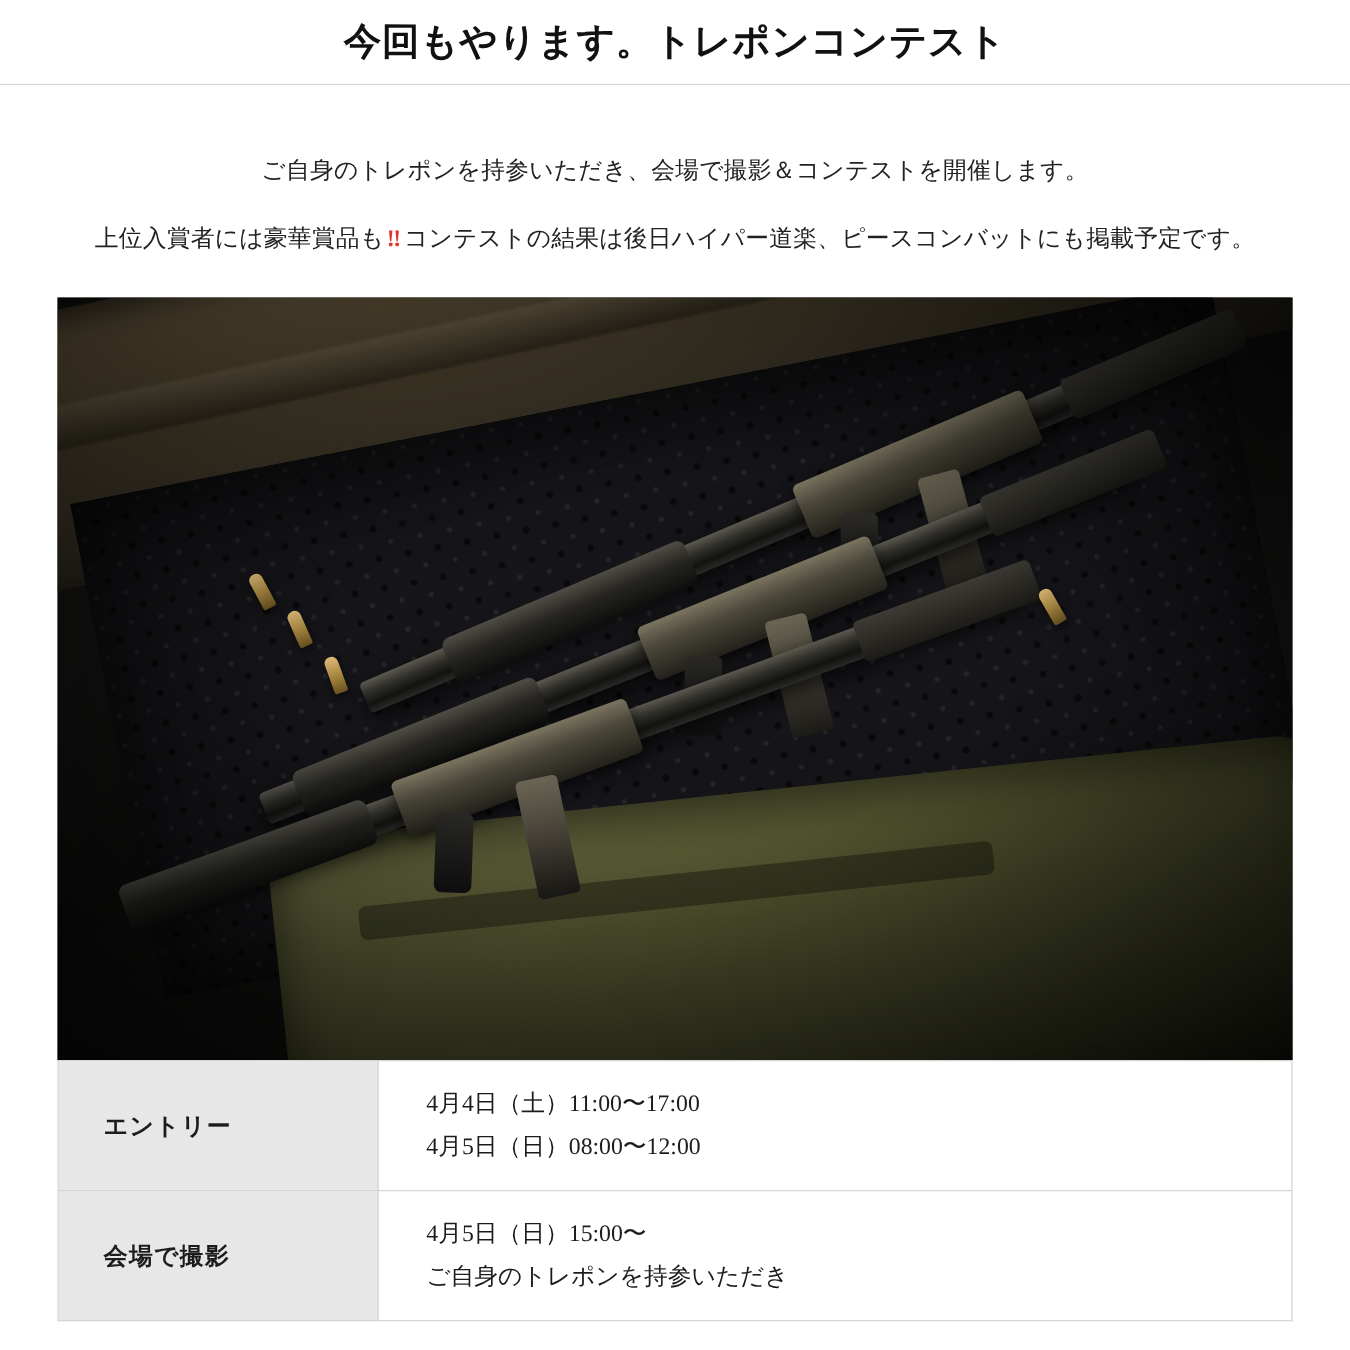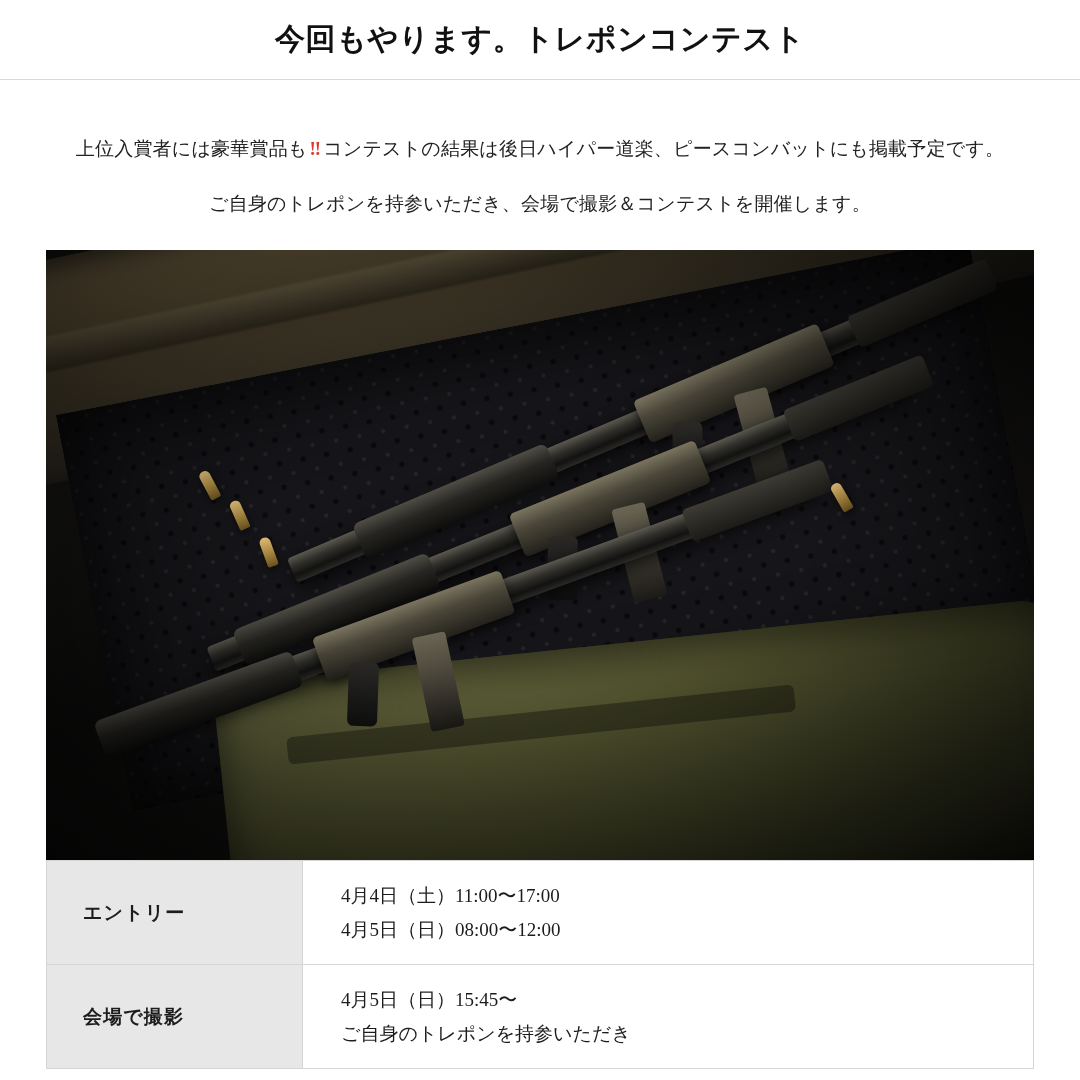--- a/index.html
+++ b/index.html
@@ -16,21 +16,21 @@
   }
   .page {
     width: 1080px;
     height: 1080px;
     position: relative;
     box-sizing: border-box;
   }
 
   
   .header {
-    height: 80px;
+    height: 68px;
     display: flex;
     align-items: center;
     justify-content: center;
     border-bottom: 1px solid #d9d9d9;
     box-sizing: border-box;
   }
   .header-title {
     font-size: 30px;
     font-weight: bold;
     letter-spacing: 0.02em;
@@ -253,22 +253,22 @@
 </head>
 <body>
 
 <div class="page">
 
   <div class="header">
     <h1 class="header-title">今回もやります。トレポンコンテスト</h1>
   </div>
 
   <div class="lead">
+    <p class="lead-line">ご自身のトレポンを持参いただき、会場で撮影＆コンテストを開催します。</p>
     <p class="lead-line"><span>上位入賞者には豪華賞品も</span><span class="mark-bang">‼</span><span>コンテストの結果は後日ハイパー道楽、ピースコンバットにも掲載予定です。</span></p>
-    <p class="lead-line">ご自身のトレポンを持参いただき、会場で撮影＆コンテストを開催します。</p>
   </div>
 
   <div class="photo-wrap">
     <div class="photo">
       <div class="case-lid"></div>
       <div class="foam"></div>
       <div class="bag"></div>
 
       <div class="rifle r3">
         <div class="sup"></div>
@@ -306,20 +306,20 @@
       <tr>
         <th>エントリー</th>
         <td>
           <div>4月4日（土）11:00〜17:00</div>
           <div>4月5日（日）08:00〜12:00</div>
         </td>
       </tr>
       <tr>
         <th>会場で撮影</th>
         <td>
-          <div>4月5日（日）15:45〜</div>
+          <div>4月5日（日）15:00〜</div>
           <div>ご自身のトレポンを持参いただき</div>
         </td>
       </tr>
     </tbody>
   </table>
 
 </div>
 
 </body></html>

